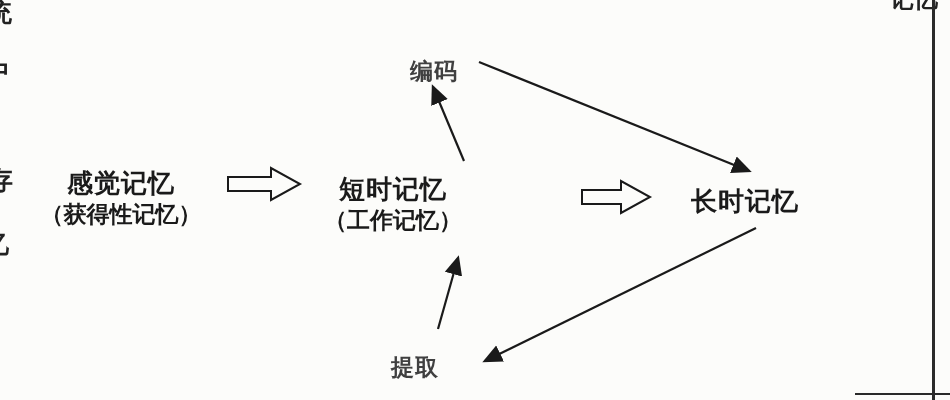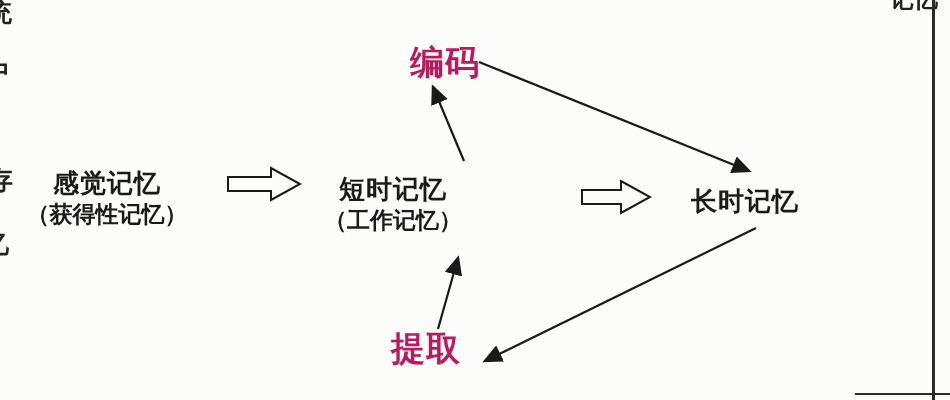--- a/index.html
+++ b/index.html
@@ -22,25 +22,26 @@
     text-align: center;
     line-height: 1.25;
     font-weight: bold;
     color: #1a1a1a;
     white-space: nowrap;
   }
   .node .title { font-size: 26px; letter-spacing: 1px; }
   .node .subtitle { font-size: 23px; letter-spacing: 0px; font-family: Liberation Serif, serif; }
   .small-label {
     position: absolute;
-    font-size: 34px;
+    font-size: 23px;
     font-weight: bold;
-    color: #be185d;
+    color: #404040;
     white-space: nowrap;
     letter-spacing: 1px;
+    margin-top: 16px;
   }
   .margin-frag {
     position: absolute;
     font-size: 26px;
     font-weight: bold;
     color: #222;
     white-space: nowrap;
   }
   .rule {
     position: absolute;
@@ -65,37 +66,37 @@
 
     <line x1="464" y1="161" x2="433" y2="87" stroke="#1a1a1a" stroke-width="2.2" marker-end="url(#ah)"></line>
 
     <line x1="479" y1="62" x2="749" y2="171" stroke="#1a1a1a" stroke-width="2.2" marker-end="url(#ah)"></line>
 
     <line x1="756" y1="228" x2="485" y2="361" stroke="#1a1a1a" stroke-width="2.2" marker-end="url(#ah)"></line>
 
     <line x1="438" y1="329" x2="458" y2="258" stroke="#1a1a1a" stroke-width="2.2" marker-end="url(#ah)"></line>
   </svg>
 
-  <div class="node" style="left:8px; top:168px; width:198px;">
+  <div class="node" style="left:22px; top:168px; width:198px;">
     <div class="title">感觉记忆</div>
     <div class="subtitle">（获得性记忆）</div>
   </div>
 
   <div class="node" style="left:690px; top:186px; width:110px;">
     <div class="title">长时记忆</div>
   </div>
 
   <div class="node" style="left:313px; top:174px; width:160px;">
     <div class="title">短时记忆</div>
     <div class="subtitle">（工作记忆）</div>
   </div>
 
   <div class="small-label" style="left:410px; top:40px;">编码</div>
 
-  <div class="small-label" style="left:391px; top:326px;">提取</div>
+  <div class="small-label" style="left:391px; top:336px;">提取</div>
 
   <span class="margin-frag" style="left:-14px; top:-5px;">统</span>
   <span class="margin-frag" style="left:-16px; top:54px;">中</span>
   <span class="margin-frag" style="left:-13px; top:163px;">存</span>
   <span class="margin-frag" style="left:-17px; top:227px;">忆</span>
 
   <span class="margin-frag" style="left:890px; top:-17px; font-size:24px;">记忆</span>
 
   <div class="rule" style="left:932px; top:0; width:3px; height:400px;"></div>
   <div class="rule" style="left:855px; top:393px; width:95px; height:2px;"></div>

